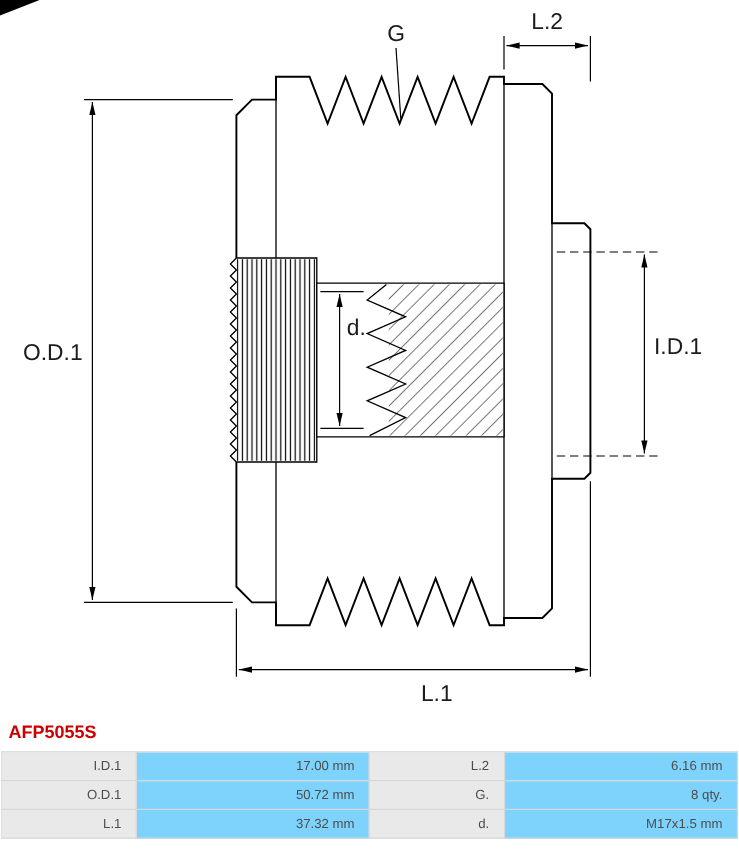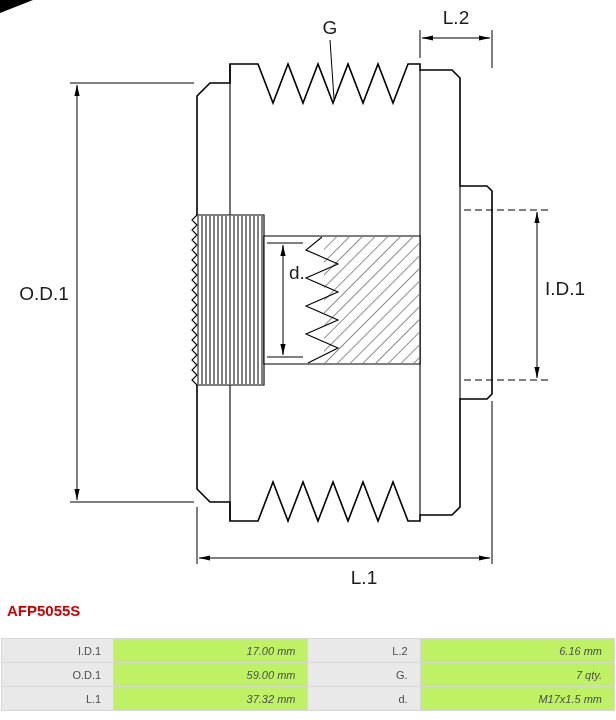--- a/index.html
+++ b/index.html
@@ -5,25 +5,25 @@
   html,body{margin:0;padding:0;background:#fff;}
   .page{width:616px;height:720px;position:relative;background:#fff;overflow:hidden;
         font-family:"Liberation Sans",sans-serif;}
   svg{display:block;}
   svg text{font-family:"Liberation Sans",sans-serif;font-size:19px;fill:#1c1c1c;}
   .outline{fill:#fff;stroke:#000;stroke-width:1.6;stroke-linejoin:miter;}
   .thin{stroke:#000;stroke-width:1.1;fill:none;}
   .dim{stroke:#000;stroke-width:1;fill:none;}
   .dashed{stroke-dasharray:7 4;}
   .whitefill{fill:#fff;stroke:none;}
-  .part-number{margin:10px 0 19px 7px;font-weight:bold;font-size:15px;color:#cc0000;}
+  .part-number{margin:10px 0 7px 7px;font-weight:bold;font-size:15px;color:#cc0000;}
   table.spec-table{width:614px;margin:0 1px;border-collapse:collapse;font-size:11px;color:#4d4d4d;}
   table.spec-table td{border:1px solid #d7d7d7;padding:5px 12px 5px 8px;text-align:right;height:13px;}
   td.lbl{background:#e9e9e9;width:18.3%;}
-  td.val{background:#bef264;width:31.7%;font-style:italic;}
+  td.val{background:#7dd3fc;width:31.7%;}
 </style>
 </head>
 <body>
 
 <div class="page">
 
   <svg width="616" height="592" viewBox="0 0 616 592">
     <defs>
       <marker id="arr" viewBox="0 0 12 12" refX="11" refY="6" markerWidth="12" markerHeight="12" orient="auto-start-reverse" markerUnits="userSpaceOnUse">
         <path d="M11,6 L0,3.4 L0,8.6 Z" fill="#000"></path>
@@ -116,23 +116,23 @@
   <table class="spec-table">
     <tbody>
       <tr>
         <td class="lbl">I.D.1</td>
         <td class="val">17.00 mm</td>
         <td class="lbl">L.2</td>
         <td class="val">6.16 mm</td>
       </tr>
       <tr>
         <td class="lbl">O.D.1</td>
-        <td class="val">59.00 mm</td>
+        <td class="val">50.72 mm</td>
         <td class="lbl">G.</td>
-        <td class="val">7 qty.</td>
+        <td class="val">8 qty.</td>
       </tr>
       <tr>
         <td class="lbl">L.1</td>
         <td class="val">37.32 mm</td>
         <td class="lbl">d.</td>
         <td class="val">M17x1.5 mm</td>
       </tr>
     </tbody>
   </table>
 

